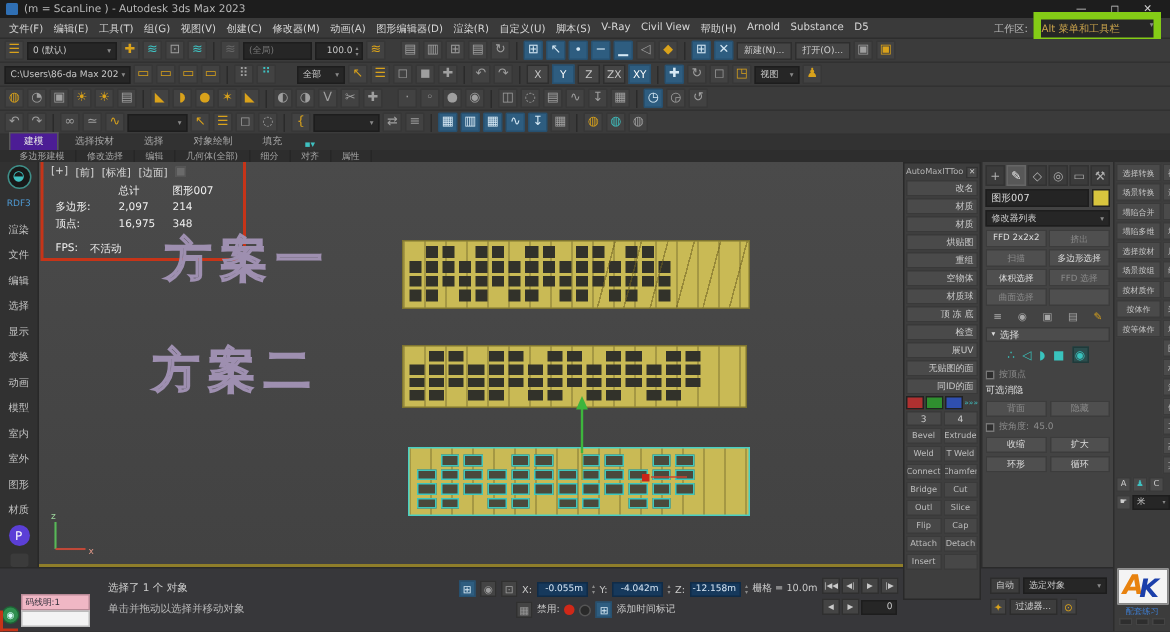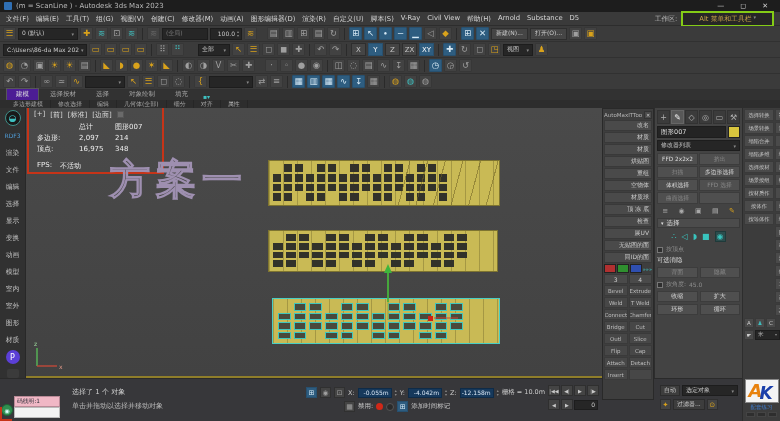--- a/index.html
+++ b/index.html
@@ -9,21 +9,21 @@
 
   
   .titlebar{position:absolute;left:0;top:0;width:780px;height:12px;background:#1d1d1d;display:flex;align-items:center;gap:4px;padding:0 4px;font-size:7px;color:#b9b9b9;white-space:nowrap}
   .app-ico{width:8px;height:8px;background:#2f6fb4;border-radius:1px;flex:0 0 auto}
   .win-controls{margin-left:auto;display:flex;gap:16px;padding-right:8px;font-size:7px;color:#d0d0d0}
 
   
   .menubar{position:absolute;left:0;top:12px;width:780px;height:14px;background:#3a3a3a;border-bottom:1px solid #2d2d2d;display:flex;align-items:center;gap:7px;padding:0 6px;font-size:6.8px;color:#d6d6d6;white-space:nowrap}
   .menu-item{flex:0 0 auto}
   .workspace{margin-left:auto;display:flex;align-items:center;gap:4px;color:#bbb}
-  .wsdd{background:#262626;border:2px solid #84cc16;padding:1px 16px;display:flex;gap:2px;color:#caa34c}
+  .wsdd{background:#262626;border:5px solid #84cc16;padding:1px 0;display:flex;gap:20px;color:#caa34c}
 
   
   .toolbars{position:absolute;left:0;top:26px;width:780px;height:64px;background:#3b3b3b}
   .tbrow{height:16px;display:flex;align-items:center;gap:2px;padding:0 3px;border-bottom:1px solid #313131;overflow:hidden;white-space:nowrap}
   .tbi{width:13px;height:13px;flex:0 0 auto;display:inline-flex;align-items:center;justify-content:center;font-size:8.5px;line-height:1;color:#9f9f9f;background:#424242;border:1px solid #373737;border-radius:1px}
   .tbi.y{color:#d9a21b}.tbi.t{color:#3fc0c0}.tbi.d{color:#666}
   .tbi.b{background:#2e5d80;border-color:#27506f;color:#d6e9f5}
   .tb-sep{width:1px;height:12px;background:#2a2a2a;margin:0 2px;flex:0 0 auto}
   .tb-gap{flex:0 0 auto;height:1px}
   .tb-dd{height:12px;background:#262626;border:1px solid #1d1d1d;color:#c9c9c9;font-size:6px;display:inline-flex;align-items:center;gap:2px;padding:0 3px;flex:0 0 auto;overflow:hidden}
@@ -53,21 +53,21 @@
 
   
   .viewport{position:absolute;left:26px;top:108px;width:576px;height:270px;background:linear-gradient(#4a4a4a,#424242);border-bottom:2px solid #8f7e2a;overflow:hidden;z-index:1}
   .vp-label{position:absolute;left:8px;top:2px;display:flex;gap:5px;font-size:7px;color:#e0e0e0}
   .vp-label .chip{color:#d8d8d8}
   .vp-label .mini{width:7px;height:7px;background:#6a6a6a;border:1px solid #555;display:inline-block;margin-top:1px}
   .vp-stats{position:absolute;left:11px;top:14px;font-size:7px;color:#eee}
   .st-row{display:grid;grid-template-columns:42px 36px 30px;line-height:1.55}
   .st-fps{margin-top:6px;display:flex;gap:8px}
   .red-box{position:absolute;left:1px;top:-2px;width:137px;height:68px;border:2px solid #c63418;pointer-events:none}
-  .plan-label{position:absolute;font-size:40px;font-weight:bold;letter-spacing:6px;color:transparent;-webkit-text-stroke:1.1px #9e8fb0;white-space:nowrap}
+  .plan-label{position:absolute;font-size:31px;font-weight:bold;letter-spacing:6px;color:transparent;-webkit-text-stroke:1.1px #9e8fb0;white-space:nowrap}
   .facade{position:absolute;background:#c9ba55;border:1px solid #7e7430}
   .facade::before{content:"";position:absolute;inset:0;background:repeating-linear-gradient(90deg,rgba(70,62,22,.28) 0 1px,transparent 1px 14px)}
   .facade .windows{position:absolute;display:grid;gap:2px 3px}
   .facade .win{background:#32322a;min-width:0;min-height:0}
   .facade .win.empty{visibility:hidden}
   #facade-0 .windows{left:4px;top:3px;right:52px;bottom:4px}
   #facade-0::after{content:"";position:absolute;right:0;top:0;width:46%;height:100%;background:repeating-linear-gradient(105deg,transparent 0 16px,rgba(110,96,34,.55) 16px 17px)}
   #facade-1 .windows{left:4px;top:3px;right:30px;bottom:4px}
   #facade-2{border:1px solid #49cfc4}
   #facade-2 .windows{left:5px;top:4px;right:36px;bottom:4px}
@@ -498,20 +498,21 @@
           <span class="win"></span>
           <span class="win"></span>
           <span class="win empty"></span>
           <span class="win"></span>
           <span class="win"></span>
           <span class="win empty"></span>
           <span class="win"></span>
         </div>
       </div>
 
+    <div class="plan-label" style="left:76px;top:118px">方案二</div>
     <div class="facade" id="facade-1" style="left:242px;top:122px;width:230px;height:42px">
         <div class="windows" style="grid-template-columns: repeat(15, 1fr); grid-template-rows: repeat(4, 1fr);">
           <span class="win empty"></span>
           <span class="win"></span>
           <span class="win"></span>
           <span class="win empty"></span>
           <span class="win"></span>
           <span class="win"></span>
           <span class="win empty"></span>
           <span class="win"></span>

